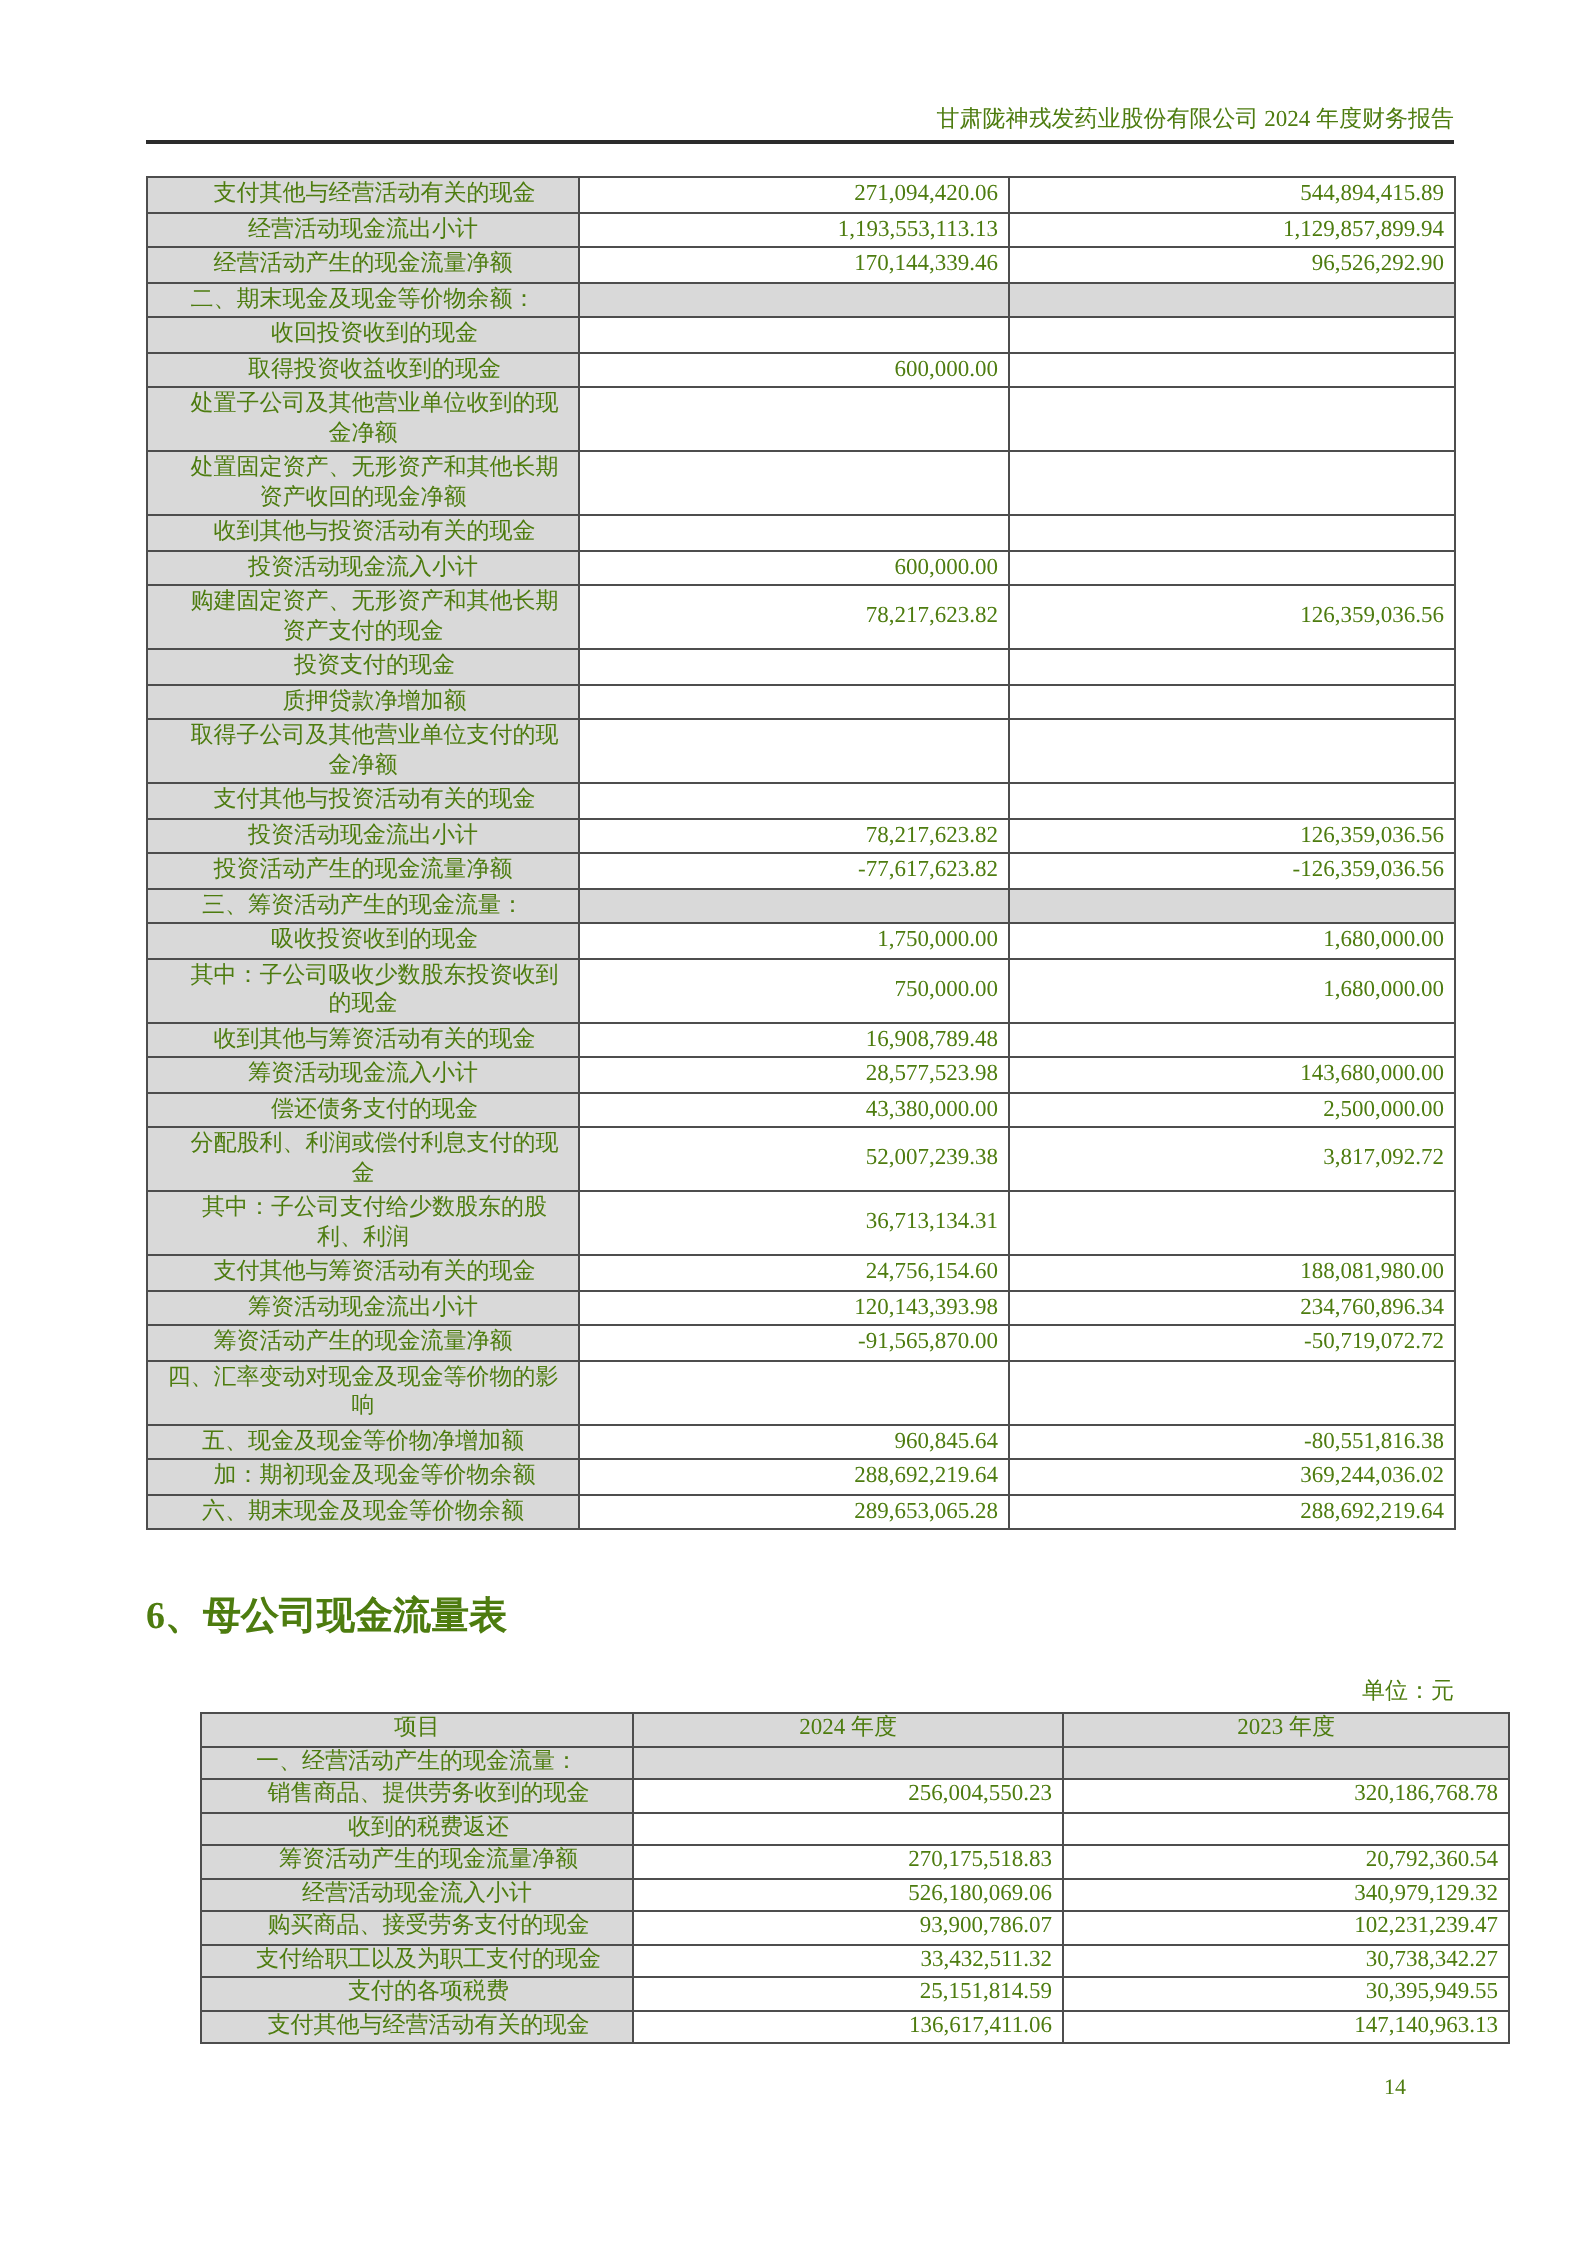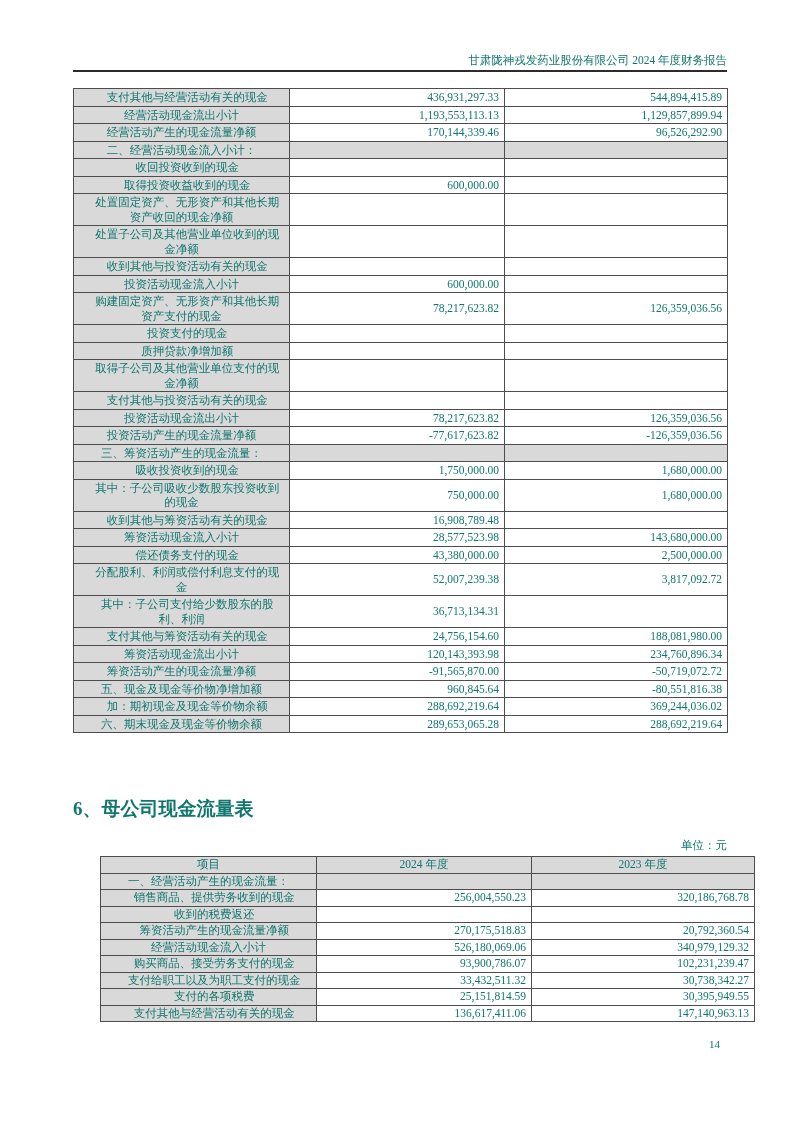--- a/index.html
+++ b/index.html
@@ -3,21 +3,21 @@
 <meta charset="utf-8">
 <style>
   * { box-sizing: border-box; }
   html, body { margin: 0; padding: 0; background: #ffffff; }
   .page {
     position: relative;
     width: 793px;
     height: 1122px;
     background: #ffffff;
     font-family: "Liberation Serif", "DejaVu Serif", serif;
-    color: #0f766e;
+    color: #4d7c0f;
     overflow: hidden;
   }
   .doc-header {
     position: absolute;
     top: 53px; left: 73px; width: 654px;
     text-align: right;
     font-size: 11.5px;
     line-height: 14px;
     white-space: nowrap;
   }
@@ -55,21 +55,21 @@
     line-height: 17px;
   }
   .unit-label {
     position: absolute;
     top: 838px; left: 73px; width: 654px;
     text-align: right;
     font-size: 11.5px;
   }
   .page-number {
     position: absolute;
-    top: 1038px; right: 73px;
+    top: 1038px; right: 90px;
     font-size: 11px;
   }
 </style>
 </head>
 <body>
 
 <div class="page">
 
   <div class="doc-header">甘肃陇神戎发药业股份有限公司 2024 年度财务报告</div>
   <div class="header-rule"></div>
@@ -77,55 +77,55 @@
   <div class="tbl-wrap1">
     <table class="fin" id="table1">
       <colgroup>
           <col style="width:216px">
           <col style="width:215px">
           <col style="width:223px">
         </colgroup>
       <tbody id="t1-body">
           <tr>
             <td class="c-item ind">支付其他与经营活动有关的现金</td>
-            <td class="c-val">436,931,297.33</td>
+            <td class="c-val">271,094,420.06</td>
             <td class="c-val">544,894,415.89</td>
           </tr>
           <tr>
             <td class="c-item">经营活动现金流出小计</td>
             <td class="c-val">1,193,553,113.13</td>
             <td class="c-val">1,129,857,899.94</td>
           </tr>
           <tr>
             <td class="c-item">经营活动产生的现金流量净额</td>
             <td class="c-val">170,144,339.46</td>
             <td class="c-val">96,526,292.90</td>
           </tr>
           <tr class="hl">
-            <td class="c-item">二、经营活动现金流入小计：</td>
+            <td class="c-item">二、期末现金及现金等价物余额：</td>
             <td class="c-val"></td>
             <td class="c-val"></td>
           </tr>
           <tr>
             <td class="c-item ind">收回投资收到的现金</td>
             <td class="c-val"></td>
             <td class="c-val"></td>
           </tr>
           <tr>
             <td class="c-item ind">取得投资收益收到的现金</td>
             <td class="c-val">600,000.00</td>
             <td class="c-val"></td>
           </tr>
           <tr>
+            <td class="c-item ind">处置子公司及其他营业单位收到的现金净额</td>
+            <td class="c-val"></td>
+            <td class="c-val"></td>
+          </tr>
+          <tr>
             <td class="c-item ind">处置固定资产、无形资产和其他长期资产收回的现金净额</td>
-            <td class="c-val"></td>
-            <td class="c-val"></td>
-          </tr>
-          <tr>
-            <td class="c-item ind">处置子公司及其他营业单位收到的现金净额</td>
             <td class="c-val"></td>
             <td class="c-val"></td>
           </tr>
           <tr>
             <td class="c-item ind">收到其他与投资活动有关的现金</td>
             <td class="c-val"></td>
             <td class="c-val"></td>
           </tr>
           <tr>
             <td class="c-item">投资活动现金流入小计</td>
@@ -214,20 +214,25 @@
           </tr>
           <tr>
             <td class="c-item">筹资活动现金流出小计</td>
             <td class="c-val">120,143,393.98</td>
             <td class="c-val">234,760,896.34</td>
           </tr>
           <tr>
             <td class="c-item">筹资活动产生的现金流量净额</td>
             <td class="c-val">-91,565,870.00</td>
             <td class="c-val">-50,719,072.72</td>
+          </tr>
+          <tr>
+            <td class="c-item">四、汇率变动对现金及现金等价物的影响</td>
+            <td class="c-val"></td>
+            <td class="c-val"></td>
           </tr>
           <tr>
             <td class="c-item">五、现金及现金等价物净增加额</td>
             <td class="c-val">960,845.64</td>
             <td class="c-val">-80,551,816.38</td>
           </tr>
           <tr>
             <td class="c-item ind">加：期初现金及现金等价物余额</td>
             <td class="c-val">288,692,219.64</td>
             <td class="c-val">369,244,036.02</td>

